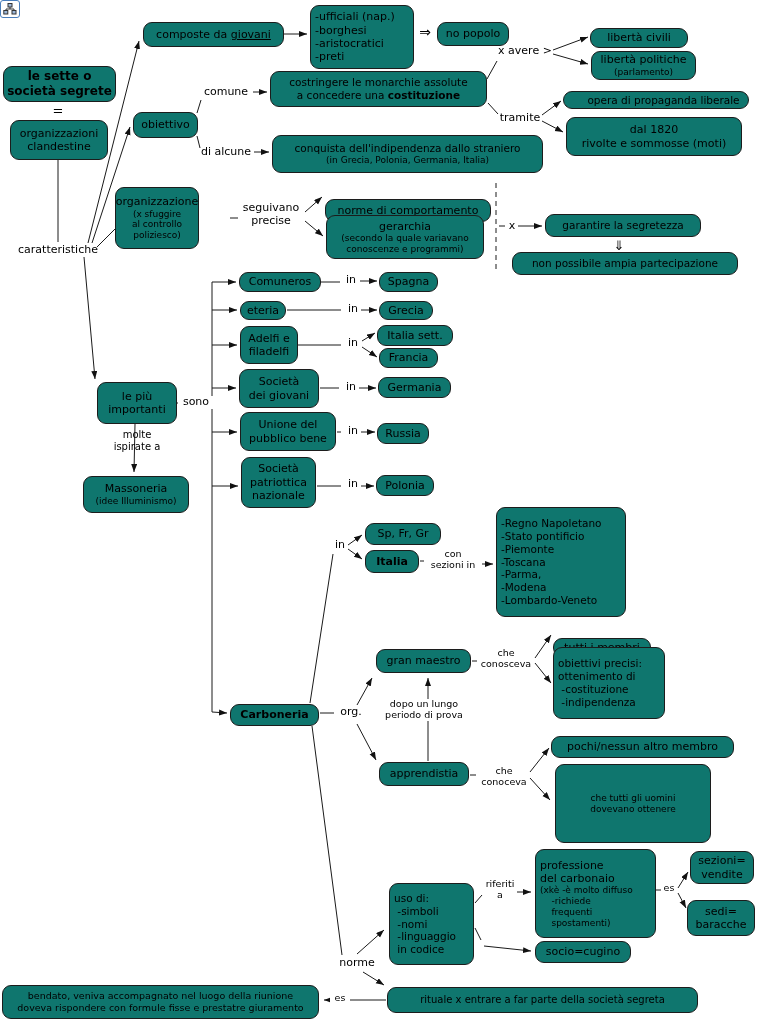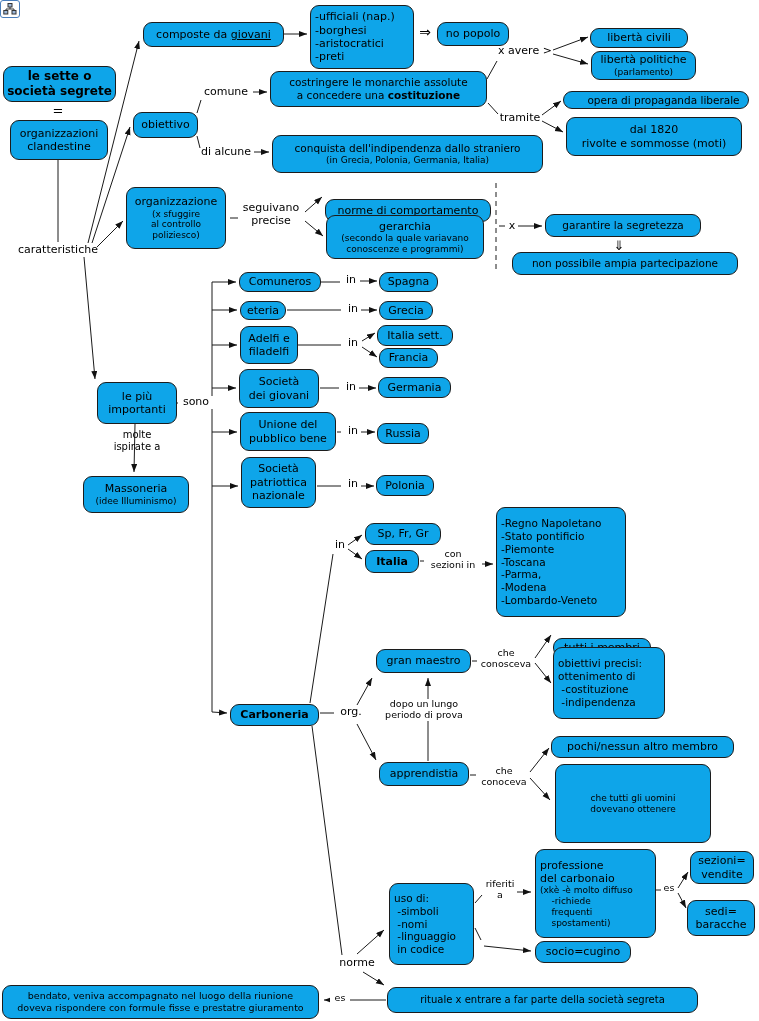--- a/index.html
+++ b/index.html
@@ -1,19 +1,19 @@
 <!DOCTYPE html>
 <html><head>
 <meta charset="utf-8">
 <style>
   html,body{margin:0;padding:0;background:#fff;}
   #map{position:relative;width:759px;height:1021px;background:#fff;overflow:hidden;
        font-family:"DejaVu Sans","Liberation Sans",sans-serif;color:#000;}
   svg.wires{position:absolute;left:0;top:0;z-index:0;}
-  .b{position:absolute;z-index:2;box-sizing:border-box;background:#0ea5e9;
+  .b{position:absolute;z-index:2;box-sizing:border-box;background:#0f766e;
      border:1px solid #1c1c1c;border-radius:9px;
      display:flex;flex-direction:column;align-items:center;justify-content:center;
      text-align:center;white-space:pre;font-size:11px;line-height:1.22;padding:1px 4px;}
   .b.left{align-items:flex-start;text-align:left;}
   .b .sub{font-size:9px;line-height:1.2;}
   .bold{font-weight:700;}
   .ul{text-decoration:underline;}
   .lbl{position:absolute;z-index:3;text-align:center;white-space:pre;
        font-size:11px;line-height:1.15;}
   .lbl.sm{font-size:9.5px;}
@@ -121,21 +121,21 @@
 <div class="b" style="left:437px;top:22px;width:72px;height:24px;"><span>no popolo</span></div>
 <div class="b" style="left:590px;top:28px;width:98px;height:20px;"><span>libertà civili</span></div>
 <div class="b" style="left:591px;top:51px;width:105px;height:29px;"><span>libertà politiche</span><span class="sub">(parlamento)</span></div>
 <div class="b" style="left:133px;top:112px;width:65px;height:26px;"><span>obiettivo</span></div>
 <div class="b" style="left:270px;top:71px;width:217px;height:36px;font-size:10.5px;"><span><span>costringere le monarchie assolute
 a concedere una </span><span class="bold">costituzione</span></span></div>
 <div class="b" style="left:272px;top:135px;width:271px;height:38px;font-size:10.5px;"><span>conquista dell'indipendenza dallo straniero</span><span class="sub">(in Grecia, Polonia, Germania, Italia)</span></div>
 <div class="b" style="left:563px;top:91px;width:186px;height:18px;font-size:10.5px;padding-left:19px;"><span>opera di propaganda liberale</span></div>
 <div class="b" style="left:566px;top:117px;width:176px;height:39px;"><span>dal 1820
 rivolte e sommosse (moti)</span></div>
-<div class="b" style="left:126px;top:187px;width:100px;height:62px;"><span>organizzazione</span><span class="sub">(x sfuggire
+<div class="b" style="left:115px;top:187px;width:84px;height:62px;"><span>organizzazione</span><span class="sub">(x sfuggire
 al controllo
 poliziesco)</span></div>
 <div class="b" style="left:325px;top:187px;width:166px;height:23px;margin-top:12px;"><span>norme di comportamento</span></div>
 <div class="b" style="left:326px;top:215px;width:158px;height:44px;"><span>gerarchia</span><span class="sub">(secondo la quale variavano
 conoscenze e programmi)</span></div>
 <div class="b" style="left:545px;top:214px;width:156px;height:23px;font-size:10.5px;"><span>garantire la segretezza</span></div>
 <div class="b" style="left:512px;top:252px;width:226px;height:23px;font-size:10.5px;"><span>non possibile ampia partecipazione</span></div>
 <div class="b" style="left:97px;top:382px;width:80px;height:42px;"><span>le più
 importanti</span></div>
 <div class="b" style="left:83px;top:476px;width:106px;height:37px;"><span>Massoneria</span><span class="sub">(idee Illuminismo)</span></div>

